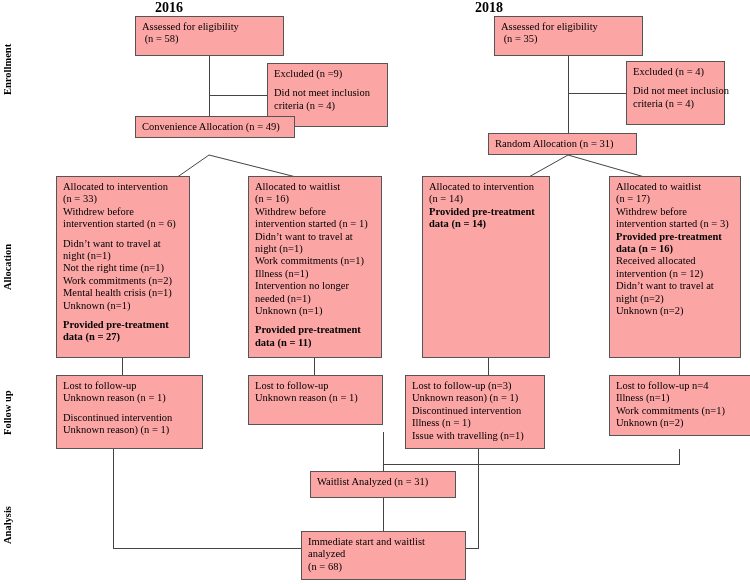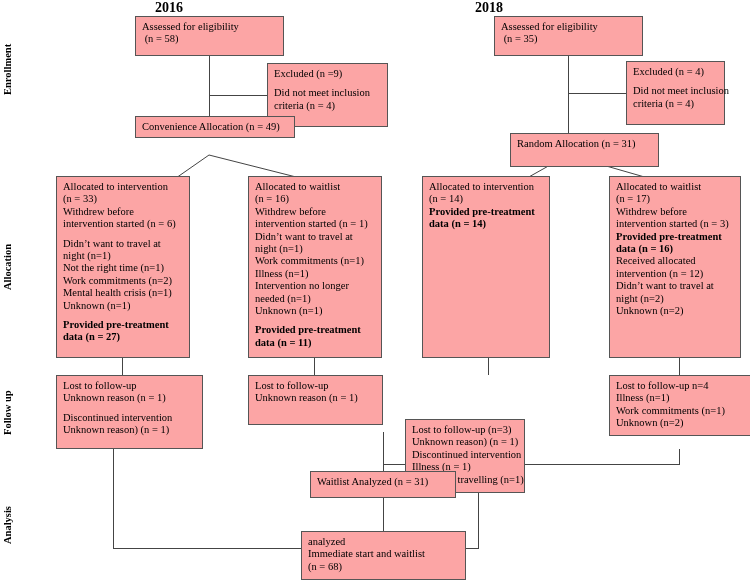--- a/index.html
+++ b/index.html
@@ -128,21 +128,21 @@
       <span class="ln"> (n = 35)</span>
     </div>
 
   <div class="box" style="left:626px; top:61px; width:99px; height:64px;">
       <span class="ln">Excluded (n = 4)</span>
       <span class="sp"></span>
       <span class="ln">Did not meet inclusion</span>
       <span class="ln">criteria (n = 4)</span>
     </div>
 
-  <div class="box" style="left:510px; top:133px; width:149px; height:34px;">
+  <div class="box" style="left:488px; top:133px; width:149px; height:22px;">
       <span class="ln">Random Allocation (n = 31)</span>
     </div>
 
   <div class="box" style="left:56px; top:176px; width:134px; height:182px;">
       <span class="ln">Allocated to intervention</span>
       <span class="ln">(n = 33)</span>
       <span class="ln">Withdrew before</span>
       <span class="ln">intervention started (n = 6)</span>
       <span class="sp"></span>
       <span class="ln">Didn’t want to travel at</span>
@@ -200,38 +200,38 @@
       <span class="sp"></span>
       <span class="ln">Discontinued intervention</span>
       <span class="ln">Unknown reason) (n = 1)</span>
     </div>
 
   <div class="box" style="left:248px; top:375px; width:135px; height:50px;">
       <span class="ln">Lost to follow-up</span>
       <span class="ln">Unknown reason (n = 1)</span>
     </div>
 
-  <div class="box" style="left:405px; top:375px; width:120px; height:74px;margin-top:44px;">
+  <div class="box" style="left:405px; top:375px; width:140px; height:74px;">
       <span class="ln">Lost to follow-up (n=3)</span>
       <span class="ln">Unknown reason) (n = 1)</span>
       <span class="ln">Discontinued intervention</span>
       <span class="ln">Illness (n = 1)</span>
       <span class="ln">Issue with travelling (n=1)</span>
     </div>
 
   <div class="box" style="left:609px; top:375px; width:160px; height:61px;">
       <span class="ln">Lost to follow-up n=4</span>
       <span class="ln">Illness (n=1)</span>
       <span class="ln">Work commitments (n=1)</span>
       <span class="ln">Unknown (n=2)</span>
     </div>
 
   <div class="box" style="left:310px; top:471px; width:146px; height:27px;">
       <span class="ln">Waitlist Analyzed (n = 31)</span>
     </div>
 
   <div class="box" style="left:301px; top:531px; width:165px; height:49px;">
+      <span class="ln">Immediate start and waitlist</span>
       <span class="ln">analyzed</span>
-      <span class="ln">Immediate start and waitlist</span>
       <span class="ln">(n = 68)</span>
     </div>
 
 </div>
 
 </body></html>

